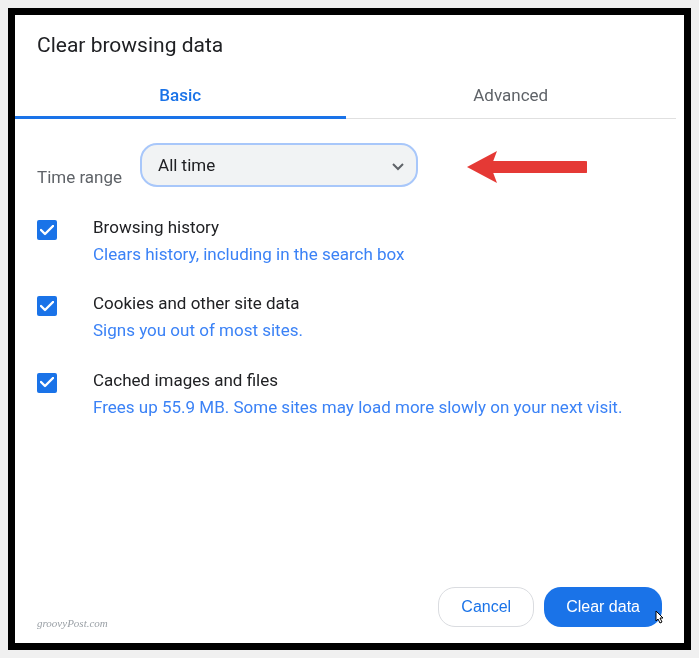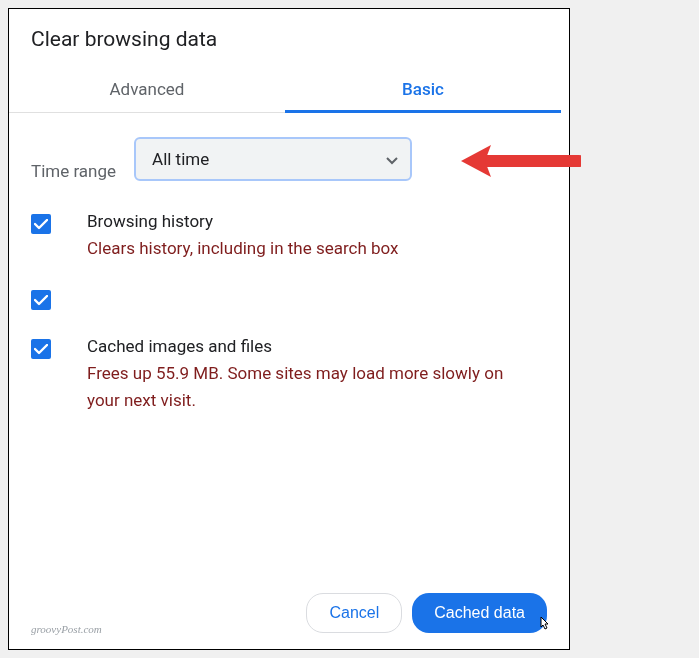--- a/index.html
+++ b/index.html
@@ -5,22 +5,22 @@
     * { box-sizing: border-box; margin: 0; padding: 0; }
     body {
       font-family: "Segoe UI", Roboto, Arial, sans-serif;
       background: #f0f0f0;
       width: 699px;
       height: 658px;
       padding: 8px;
     }
     .dialog {
       background: #fff;
-      border: 1px solid #000000;
-      width: 562px;
+      border: 7px solid #000000;
+      width: 683px;
       height: 642px;
       position: relative;
       padding: 14px 8px 0 0;
     }
     .title {
       font-size: 21px;
       color: #202124;
       padding: 4px 22px 14px 22px;
     }
     .tabs {
@@ -61,21 +61,21 @@
       font-size: 17px;
       color: #5f6368;
     }
     .select {
       display: flex;
       align-items: center;
       justify-content: space-between;
       width: 278px;
       height: 44px;
       border: 2px solid #a8c7fa;
-      border-radius: 6px;
+      border-radius: 17px;
       background: #f1f3f4;
       padding: 0 12px 0 16px;
       font-size: 17px;
       color: #202124;
       cursor: pointer;
     }
     .select .chev {
       color: #5f6368;
     }
     .arrow {
@@ -102,21 +102,21 @@
       cursor: pointer;
       flex-shrink: 0;
     }
     .opt-text .opt-title {
       font-size: 17px;
       color: #202124;
       margin-bottom: 4px;
     }
     .opt-text .opt-desc {
       font-size: 17px;
-      color: #7f1d1d;
+      color: #3b82f6;
       line-height: 1.55;
     }
     .footer {
       position: absolute;
       bottom: 16px;
       right: 22px;
       display: flex;
       gap: 10px;
       align-items: center;
     }
@@ -158,22 +158,22 @@
       font-family: Georgia, serif;
     }
   </style>
 </head>
 <body>
 
 <div class="dialog">
   <div class="title">Clear browsing data</div>
 
   <div class="tabs">
+    <div class="tab active">Basic</div>
     <div class="tab">Advanced</div>
-    <div class="tab active">Basic</div>
   </div>
 
   <div class="body">
 
     <div class="time-row">
       <span class="time-label">Time range</span>
       <div class="select">
         <span>All time</span>
         <span class="chev">
           <svg width="12" height="8" viewBox="0 0 12 8">
@@ -198,20 +198,24 @@
         <div class="opt-desc">Clears history, including in the search box</div>
       </div>
     </div>
 
     <div class="option">
       <div class="checkbox">
         <svg width="14" height="11" viewBox="0 0 14 11">
             <path d="M1 5l4 4 8-8" stroke="#fff" stroke-width="2.4" fill="none" stroke-linecap="round" stroke-linejoin="round"></path>
           </svg>
       </div>
+      <div class="opt-text">
+        <div class="opt-title">Cookies and other site data</div>
+        <div class="opt-desc">Signs you out of most sites.</div>
+      </div>
     </div>
 
     <div class="option">
       <div class="checkbox">
         <svg width="14" height="11" viewBox="0 0 14 11">
             <path d="M1 5l4 4 8-8" stroke="#fff" stroke-width="2.4" fill="none" stroke-linecap="round" stroke-linejoin="round"></path>
           </svg>
       </div>
       <div class="opt-text">
         <div class="opt-title">Cached images and files</div>
@@ -219,19 +223,19 @@
       </div>
     </div>
 
   </div>
 
   <div class="watermark">groovyPost.com</div>
 
   <div class="footer">
     <button class="btn btn-cancel">Cancel</button>
     <button class="btn btn-primary">
-      <span>Cached data</span>
+      <span>Clear data</span>
       <svg class="cursor" width="18" height="22" viewBox="0 0 18 22">
         <path d="M6 2v10l2-2 2 4 2-1-2-4h3L6 2z" fill="#fff" stroke="#000" stroke-width="1"></path>
       </svg>
     </button>
   </div>
 </div>
 
 </body></html>

